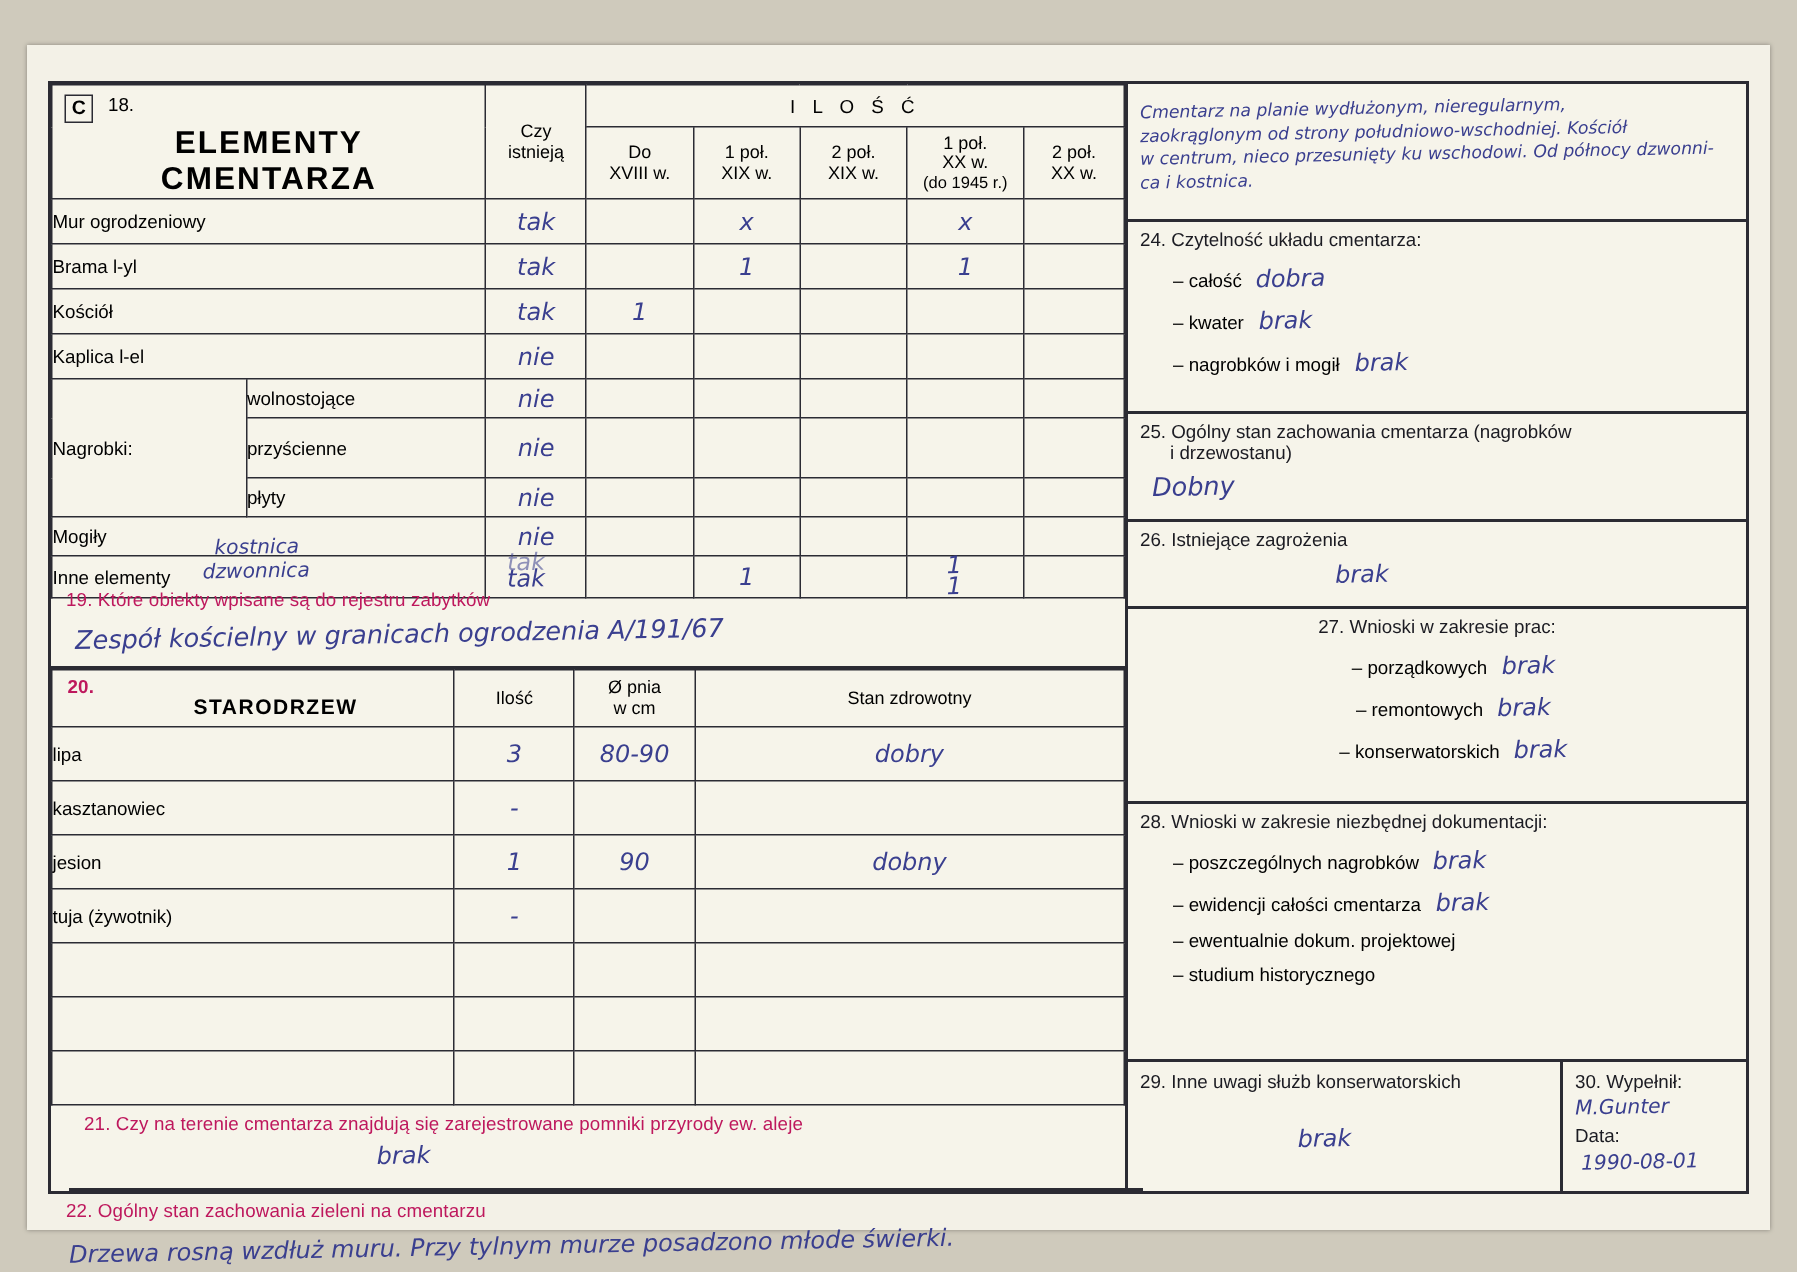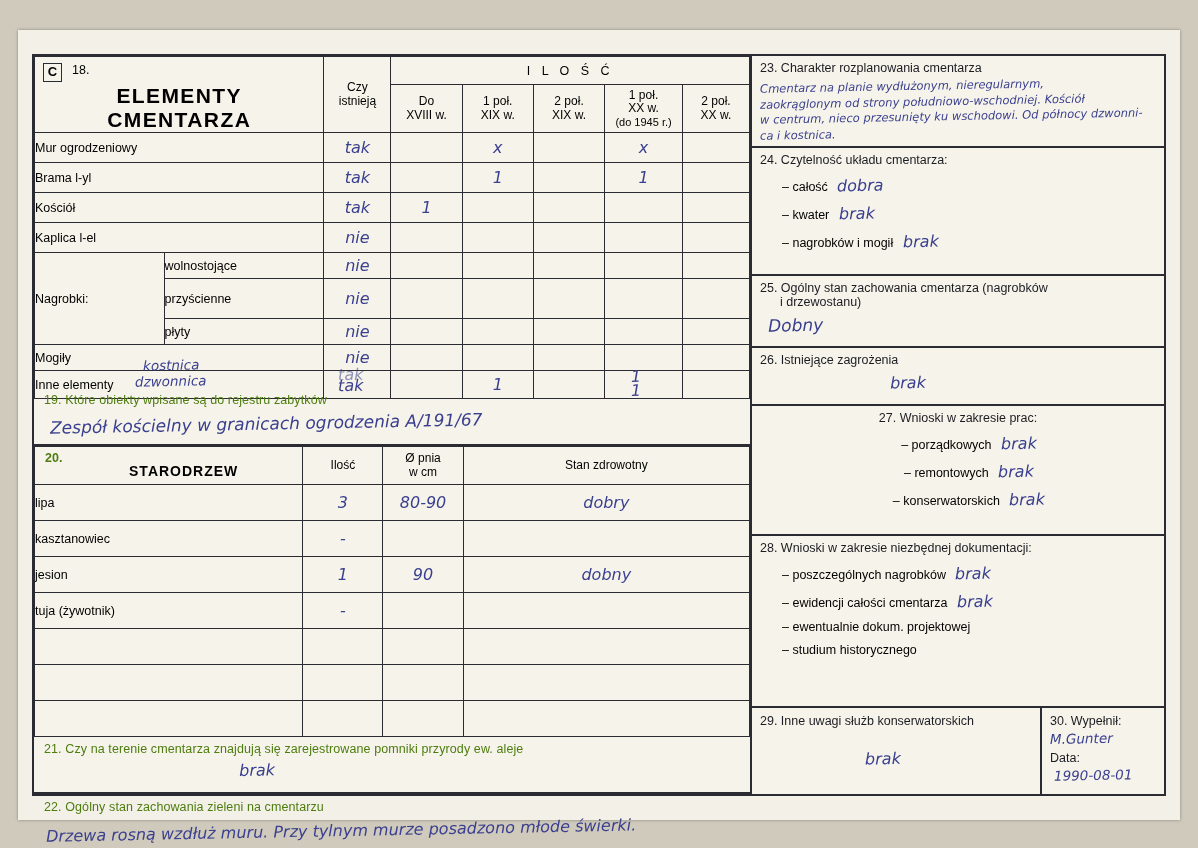--- a/index.html
+++ b/index.html
@@ -20,21 +20,21 @@
     position:absolute;
     left:14px;top:24px;
     width:1134px;height:742px;
     border:2px solid #2b2b33;
     box-sizing:border-box;
     background:#f6f4ea;
   }
   
   .col-left{position:absolute;left:0;top:0;width:718px;height:100%;border-right:2px solid #2b2b33;box-sizing:border-box;}
   .col-right{position:absolute;left:718px;top:0;right:0;height:100%;}
-  .lbl{font-size:12.5px;color:#4d7c0f;letter-spacing:.1px;}
+  .lbl{font-size:12.5px;color:#be185d;letter-spacing:.1px;}
   .hand{
     font-family:"DejaVu Sans", sans-serif;
     color:#3a3f8f;
     font-style:italic;
     font-size:16px;
     transform:rotate(-1.1deg);
     white-space:nowrap;
   }
   .hand.s{font-size:13.5px;}
   .hand.xs{font-size:11.5px;}
@@ -282,35 +282,34 @@
           <tr style="height:36px;">
             <td class="rowlbl"></td>
             <td class="ctr"><span class="hand"></span></td>
             <td class="ctr"><span class="hand"></span></td>
             <td class="ctr"><span class="hand"></span></td>
           </tr>
         </tbody>
           </table>
       </div>
 
-      <div style="position:absolute;left:0;top:680px;width:100%;height:58px;border-top:0;border-bottom:2px solid #2b2b33;box-sizing:border-box;padding:6px 0 0 10px;">
+      <div style="position:absolute;left:12px;top:680px;width:100%;height:58px;border-top:0;border-bottom:2px solid #2b2b33;box-sizing:border-box;padding:6px 0 0 10px;">
         <div class="lbl">21. Czy na terenie cmentarza znajdują się zarejestrowane pomniki przyrody ew. aleje</div>
         <div class="hand ctr" style="margin-top:2px;padding-right:280px;">brak</div>
       </div>
 
       <div style="position:absolute;left:0;top:738px;width:100%;bottom:0;box-sizing:border-box;padding:6px 0 0 10px;">
         <div class="lbl">22. Ogólny stan zachowania zieleni na cmentarzu</div>
         <div class="hand" style="margin-top:6px;margin-left:2px;font-size:16px;">Drzewa rosną wzdłuż muru. Przy tylnym murze posadzono młode świerki.</div>
       </div>
     </div>
 
     <div class="col-right">
 
       <div class="rbox" style="height:92px;">
-        <div class="rtitle">23. Charakter rozplanowania cmentarza</div>
         <div style="margin-top:3px;line-height:1.35;">
           <div class="hand xs">Cmentarz na planie wydłużonym, nieregularnym,</div>
           <div class="hand xs">zaokrąglonym od strony południowo-wschodniej. Kościół</div>
           <div class="hand xs">w centrum, nieco przesunięty ku wschodowi. Od północy dzwonni-</div>
           <div class="hand xs">ca i kostnica.</div>
         </div>
       </div>
 
       <div class="rbox" style="height:128px;">
         <div class="rtitle">24. Czytelność układu cmentarza:</div>

